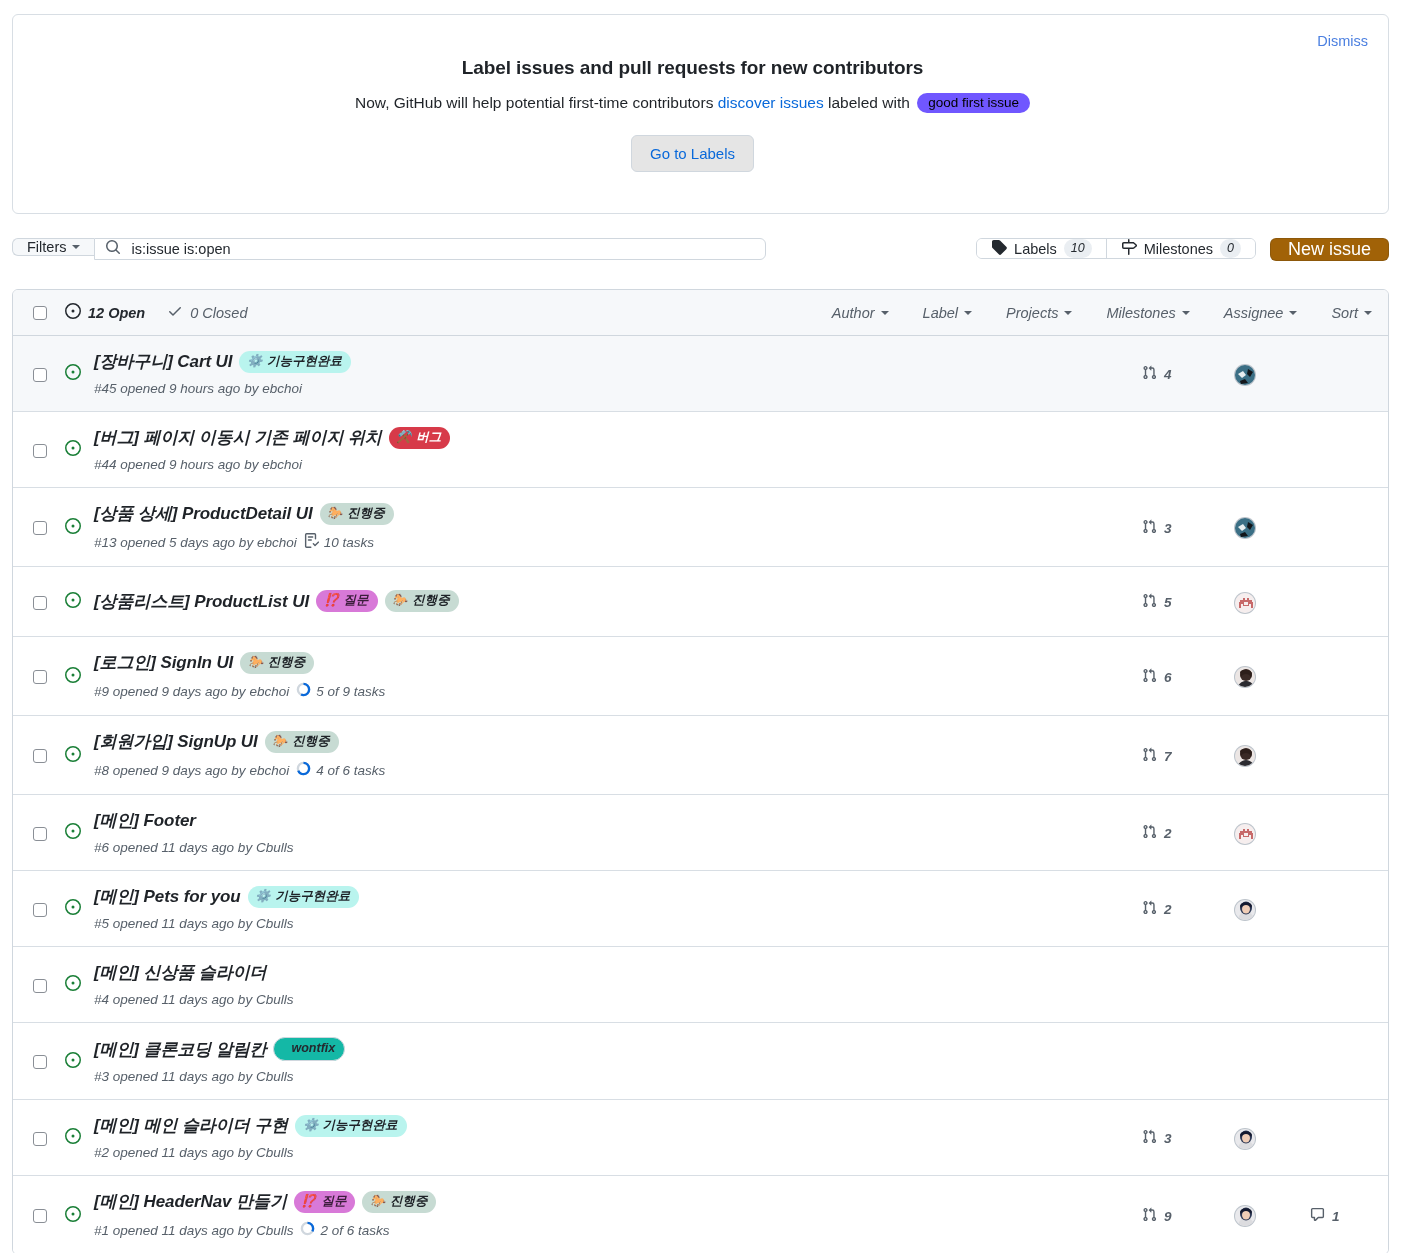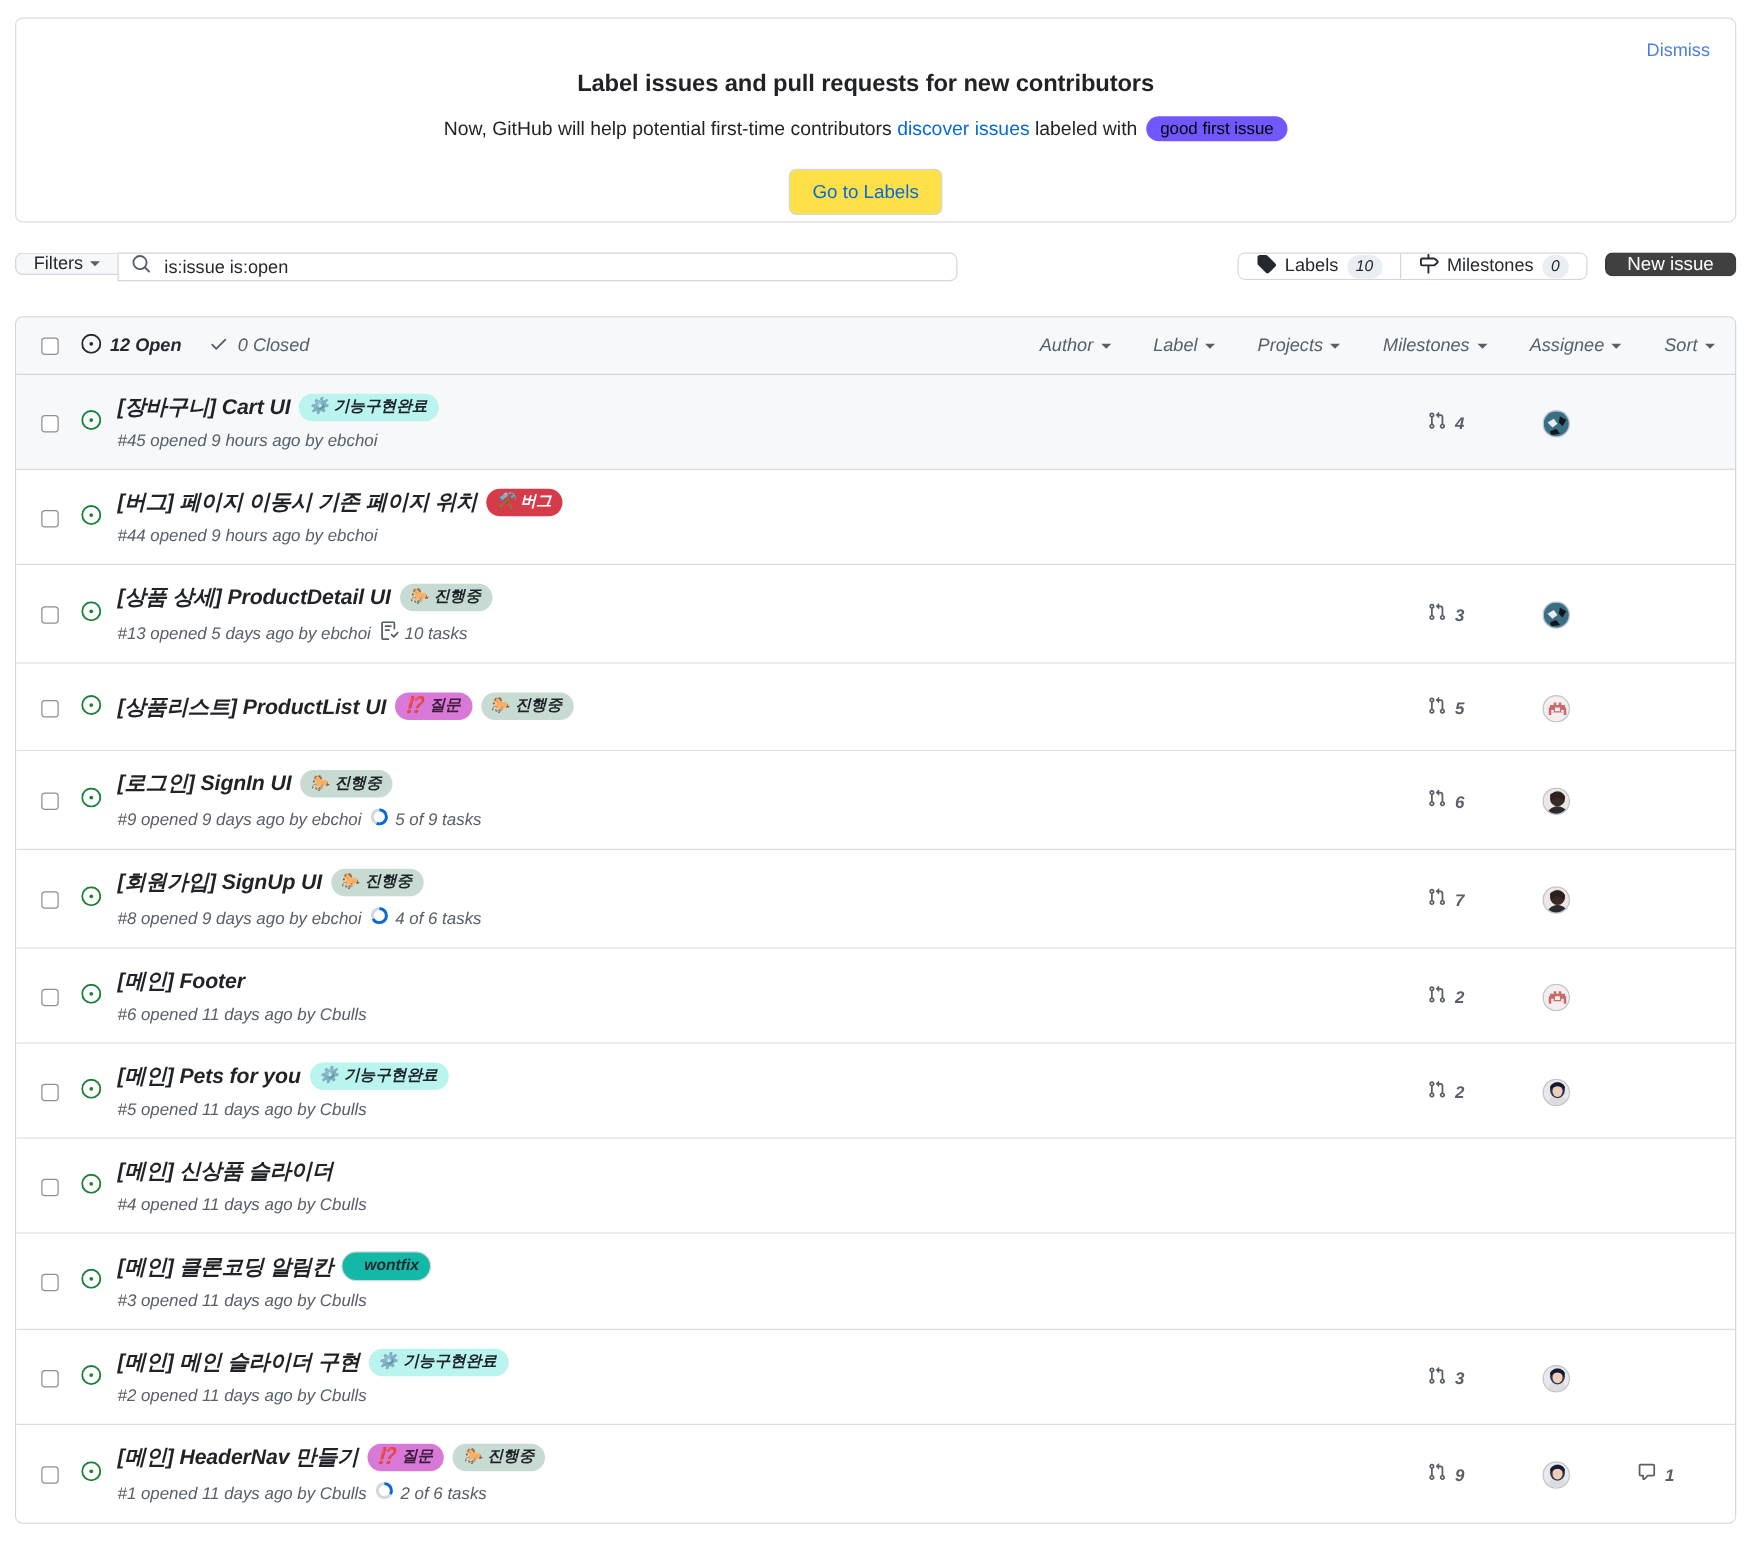--- a/index.html
+++ b/index.html
@@ -14,21 +14,21 @@
   .page { width: 1401px; height: 1253px; position: relative; padding: 0 12px; }
 
   
   .banner {
     margin: 14px 0 0 0;
     border: 1px solid #d8dee4;
     border-radius: 6px;
     background: #ffffff;
     padding: 22px 32px 26px 16px;
     position: relative;
-    height: 164px;
+    height: 200px;
   }
   .banner-title {
     text-align: center;
     font-size: 19px;
     font-weight: bold;
     color: #1f2328;
     margin: 20px 0 0 0;
     letter-spacing: -0.1px;
   }
   .banner-sub {
@@ -46,21 +46,21 @@
     padding: 2px 11px 3px 11px;
     font-size: 13.5px;
     vertical-align: 1px;
     margin-left: 3px;
   }
   .banner-btn-wrap { text-align: center; margin-top: 22px; }
   .go-labels {
     display: inline-block;
     border: 1px solid #d0d7de;
     border-radius: 6px;
-    background: #fde047;
+    background: #e5e5e5;
     color: #0969da;
     font-size: 15px;
     padding: 9px 18px;
     cursor: pointer;
   }
   .dismiss {
     position: absolute;
     right: 20px; top: 18px;
     color: #4b7fe0;
     font-size: 14.5px;
@@ -136,25 +136,25 @@
     background: #eaeef2;
     color: #24292f;
     border-radius: 2em;
     font-size: 12.5px;
     padding: 1px 7px;
     line-height: 17px;
     font-style: italic;
   }
   .new-issue {
     margin-left: 14px;
-    background: #404040;
+    background: #a16207;
     color: #ffffff;
     border: 1px solid rgba(27,31,36,0.15);
     border-radius: 6px;
-    font-size: 15px;
+    font-size: 18px;
     padding: 0 17px;
     display: flex; align-items: center;
     cursor: pointer;
     white-space: nowrap;
   }
 
   
   .issues-box {
     margin-top: 17px;
     border: 1px solid #d0d7de;

